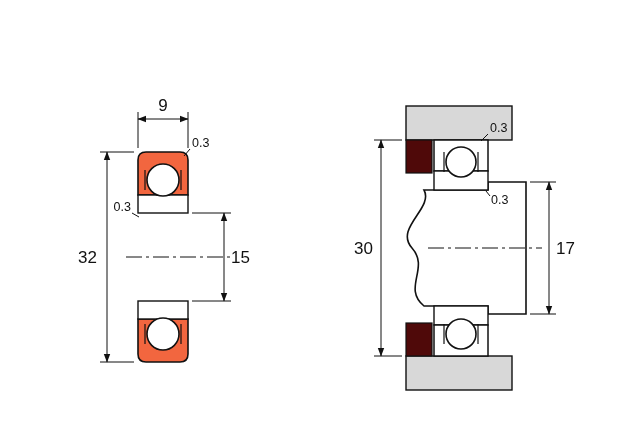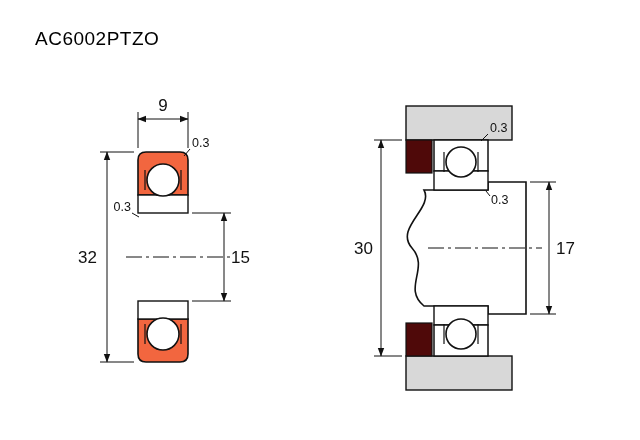--- a/index.html
+++ b/index.html
@@ -23,21 +23,20 @@
     fill:#111;
   }
   .dim-num{font-size:17px;}
   .small-num{font-size:12.5px;}
 </style>
 </head>
 <body>
 
 <div class="canvas">
 
-  <div class="title">AC6002PTZO</div>
 
   <svg width="640" height="440" viewBox="0 0 640 440">
     <defs>
       <marker id="arr" markerWidth="10" markerHeight="10" refX="8.5" refY="5" orient="auto-start-reverse" markerUnits="userSpaceOnUse">
         <path d="M0.5,1.8 L9,5 L0.5,8.2 Z" fill="#111"></path>
       </marker>
     </defs>
 
     <g>
 

